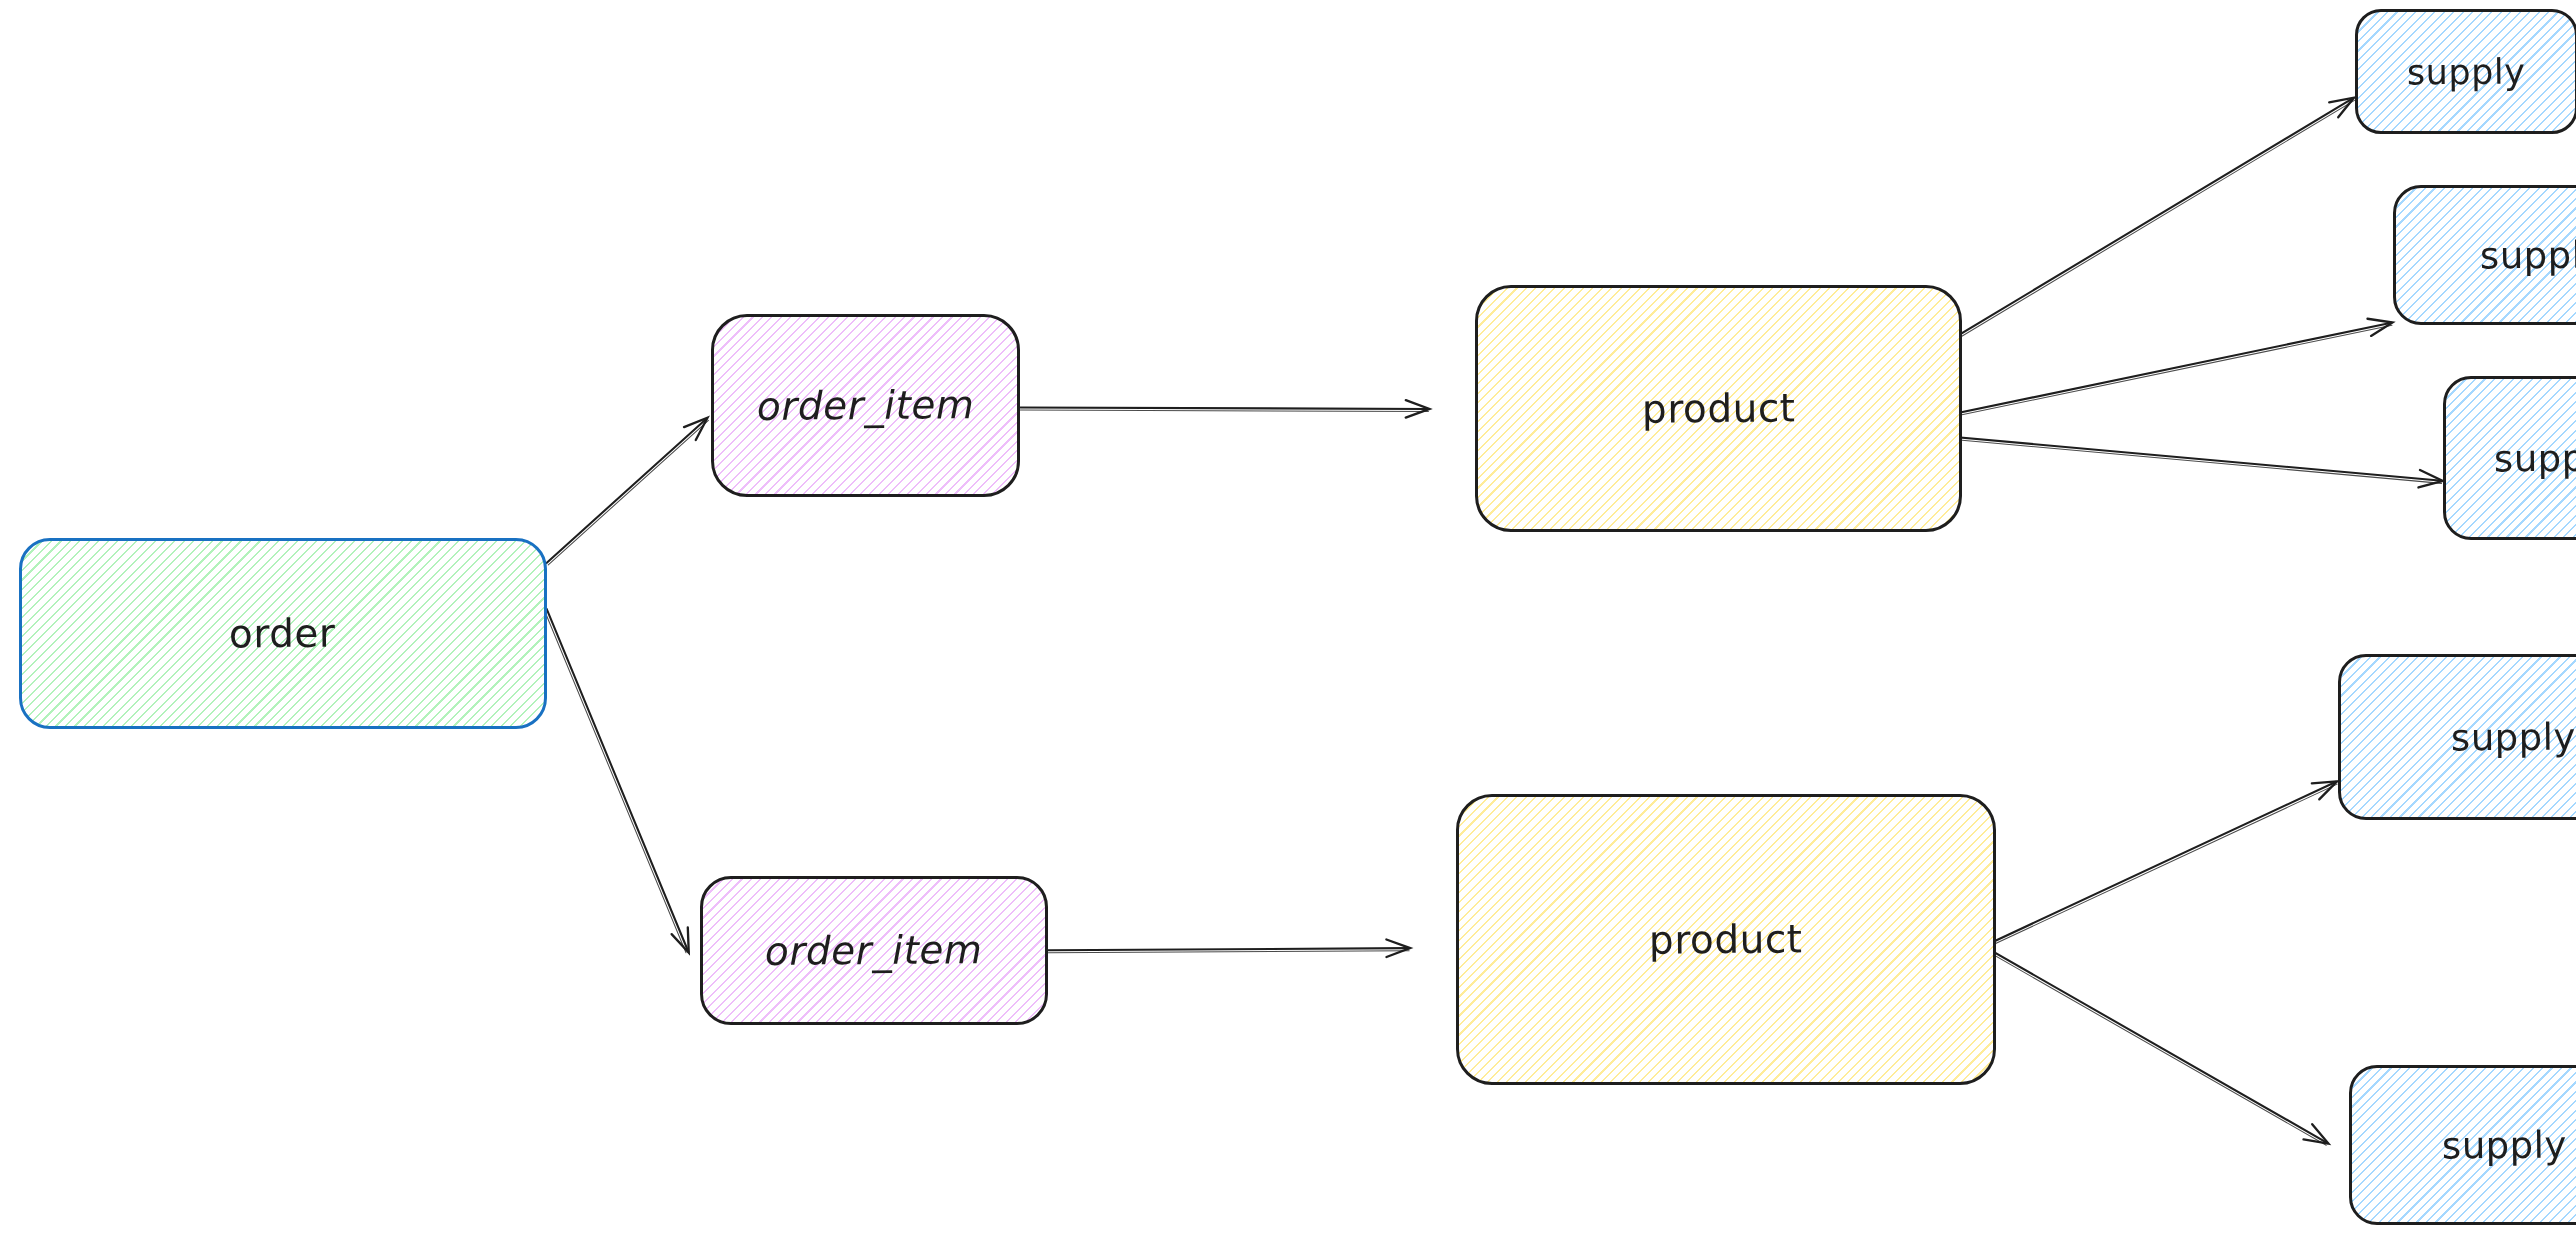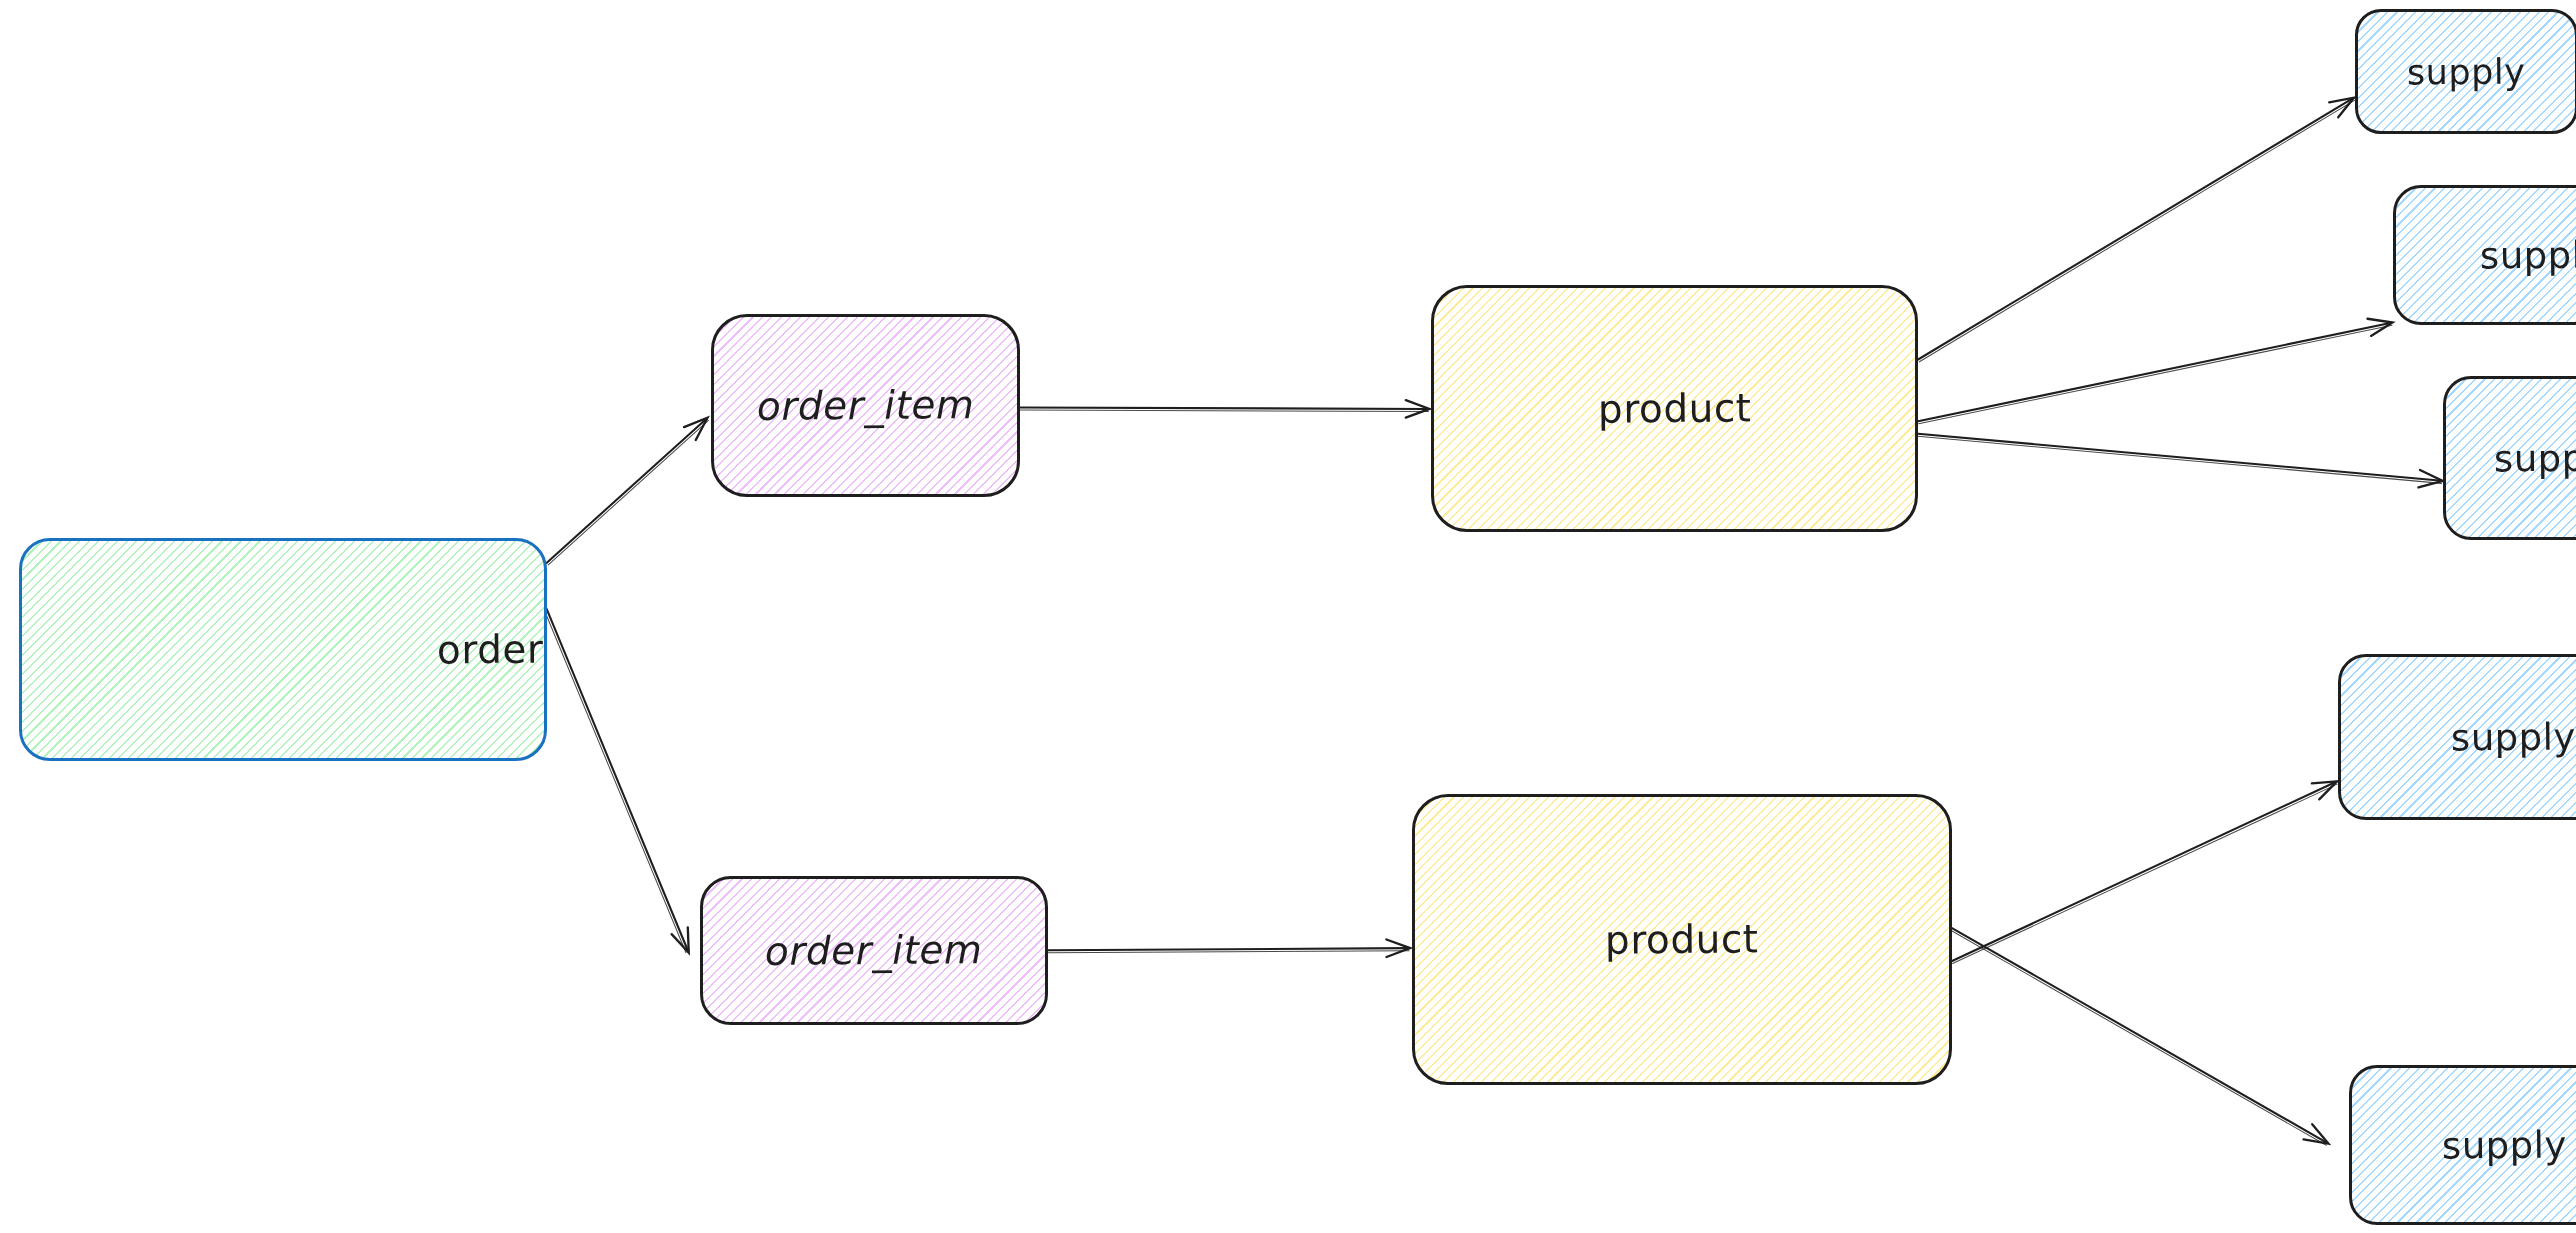--- a/index.html
+++ b/index.html
@@ -43,28 +43,29 @@
       var(--green_fill) 0 1.5px, transparent 1.5px 6.7px);
   }
   .hatch-violet {
     background-image: repeating-linear-gradient(135deg,
       var(--violet_fill) 0 1.5px, transparent 1.5px 6.7px);
     font-style: italic;
   }
   .hatch-yellow {
     background-image: repeating-linear-gradient(135deg,
       var(--yellow_fill) 0 1.5px, transparent 1.5px 6.7px);
+    margin-left: 44px;
   }
   .hatch-blue {
     background-image: repeating-linear-gradient(135deg,
       var(--blue_fill) 0 1.5px, transparent 1.5px 6.7px);
   }
   
-  .n-order   { left: 18.5px;   top: 538px; width: 528px; height: 223px;
-               border-color: var(--order_stroke); border-width: 3.6px; border-radius: 31px; justify-content: flex-end; }
+  .n-order   { left: 18.5px;   top: 538px; width: 528px; height: 191px;
+               border-color: var(--order_stroke); border-width: 3.6px; border-radius: 31px; }
   .n-oi1     { left: 711px; top: 314px;  width: 309px;  height: 183px; border-radius: 36px; }
   .n-oi2     { left: 700px; top: 876px; width: 348px;  height: 149px; border-radius: 31px; }
   .n-p1      { left: 1431px; top: 285px;  width: 487px;  height: 247px; border-radius: 36px; }
   .n-p2      { left: 1412px; top: 794px; width: 540px; height: 291px; border-radius: 36px; }
   .n-s1      { left: 2355px; top: 9.3px;   width: 223px;  height: 125px; border-radius: 26px; font-size: 35px; }
   .n-s2      { left: 2393px; top: 185px;  width: 298px;  height: 140px; border-radius: 28px; font-size: 37px; }
   .n-s3      { left: 2443px; top: 376px;  width: 227px;  height: 164px; border-radius: 28px; font-size: 37px; }
   .n-s4      { left: 2338px; top: 654px; width: 350px;  height: 166px; border-radius: 28px; font-size: 37px; }
   .n-s5      { left: 2349px; top: 1065px; width: 310px;  height: 160px; border-radius: 28px; font-size: 37px; }
 </style>

